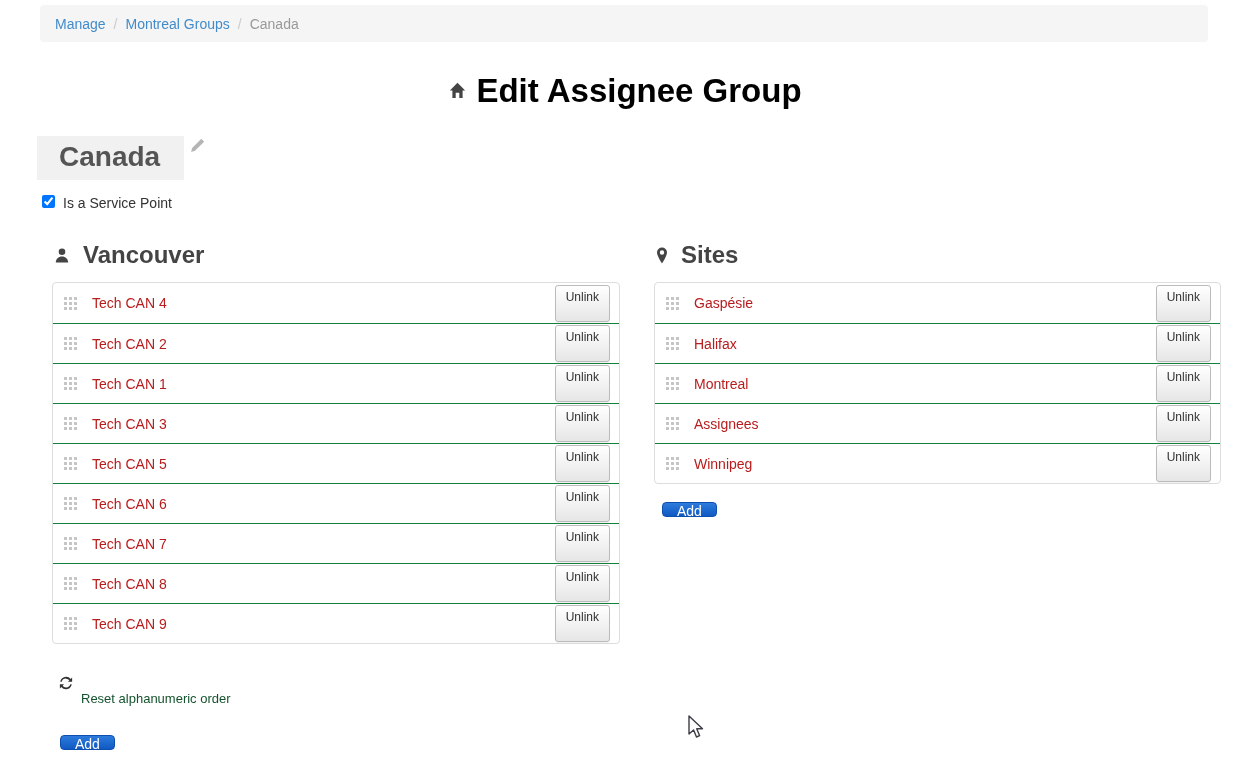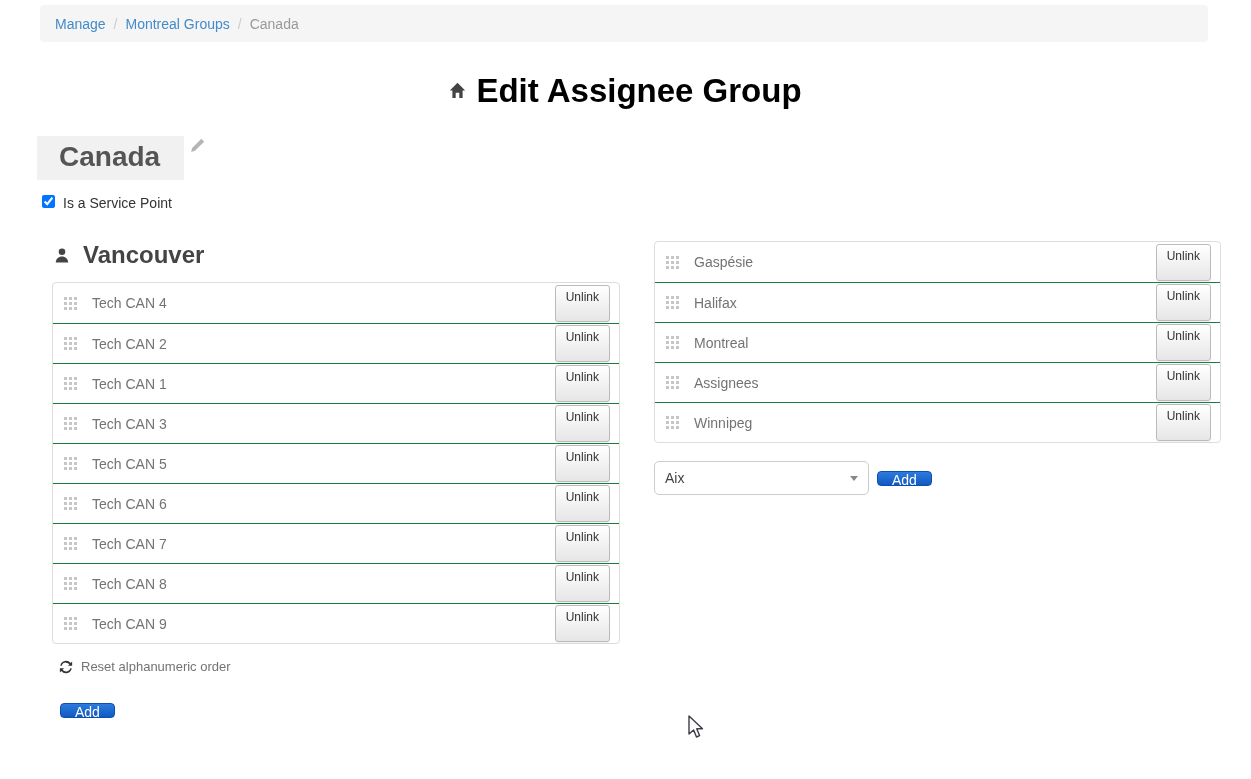--- a/index.html
+++ b/index.html
@@ -67,38 +67,38 @@
     border-top: 1px solid #15803d;
   }
   .lrow:first-child { border-top: none; }
   .grip { width: 13px; height: 13px; margin-right: 15px; cursor: grab; flex: none; }
   .grip .dots {
     display: block; width: 3px; height: 3px; background: #c6c6c6;
     box-shadow: 5px 0 0 #c6c6c6, 10px 0 0 #c6c6c6,
                 0 5px 0 #c6c6c6, 5px 5px 0 #c6c6c6, 10px 5px 0 #c6c6c6,
                 0 10px 0 #c6c6c6, 5px 10px 0 #c6c6c6, 10px 10px 0 #c6c6c6;
   }
-  .item-link { color: #737373; font-size: 14px; cursor: pointer; }
+  .item-link { color: #b91c1c; font-size: 14px; cursor: pointer; }
   .sp { flex: 1; }
   .unlink {
     font-family: "Liberation Sans", sans-serif;
     font-size: 12px; color: #333;
     background: linear-gradient(#ffffff, #e6e6e6);
     border: 1px solid #bbb; border-radius: 3px;
     padding: 4px 10px 17px; cursor: pointer;
     box-shadow: 0 1px 1px rgba(0,0,0,0.06);
   }
 
   
   .reset-row {
     margin: 15px 0 0 7px; display: flex; align-items: center;
     font-size: 13px;
   }
   .reset-row svg { margin-right: 8px; }
-  .reset-row a { color: #737373; cursor: pointer; }
+  .reset-row a { color: #14532d; cursor: pointer; margin-top: 32px; }
 
   
   .link-to { margin-top: 29px; }
   .link-to.sites-link { margin-top: 18px; }
   .link-to-label { font-size: 14px; font-weight: bold; color: #333; margin: 0 0 9px 2px; }
   .controls { display: flex; align-items: center; }
   .selectbox {
     position: relative; width: 215px; height: 34px;
     border: 1px solid #ccc; border-radius: 5px; background: #fff;
     display: flex; align-items: center; padding: 0 24px 0 10px;
@@ -244,20 +244,26 @@
   </div>
 
   <div class="link-to">
     <div class="controls">
       <button class="add-btn">Add</button>
     </div>
   </div>
 </div>
 
 <div class="col col-sites">
+  <div class="section-header">
+    <svg width="12" height="17" viewBox="0 0 12 16">
+        <path fill="#444" d="M6 0 a5 5 0 0 0 -5 5 c0 3.4 5 11 5 11 s5 -7.6 5 -11 a5 5 0 0 0 -5 -5 Z m0 7.2 A2.2 2.2 0 1 1 6 2.8 a2.2 2.2 0 0 1 0 4.4 Z"></path>
+      </svg>
+    <span>Sites</span>
+  </div>
 
   <div class="panel">
     <div class="lrow">
       <span class="grip">
           <span class="dots"></span>
         </span>
       <a class="item-link">Gaspésie</a>
       <span class="sp"></span>
       <button class="unlink">Unlink</button>
     </div>
@@ -290,24 +296,20 @@
           <span class="dots"></span>
         </span>
       <a class="item-link">Winnipeg</a>
       <span class="sp"></span>
       <button class="unlink">Unlink</button>
     </div>
   </div>
 
   <div class="link-to sites-link">
     <div class="controls">
-      <div class="selectbox">
-        <span>Aix</span>
-        <span class="caret"></span>
-      </div>
       <button class="add-btn">Add</button>
     </div>
   </div>
 </div>
 
 <div class="cursor">
   <svg width="19" height="27" viewBox="0 0 19 27">
     <path d="M3 2 L3 20 L7.6 16 L10.5 23 L13.6 21.6 L10.7 14.8 L16.5 14.8 Z" fill="#fdfdfd" stroke="#3c3c46" stroke-width="1.4" stroke-linejoin="round"></path>
   </svg>
 </div>

